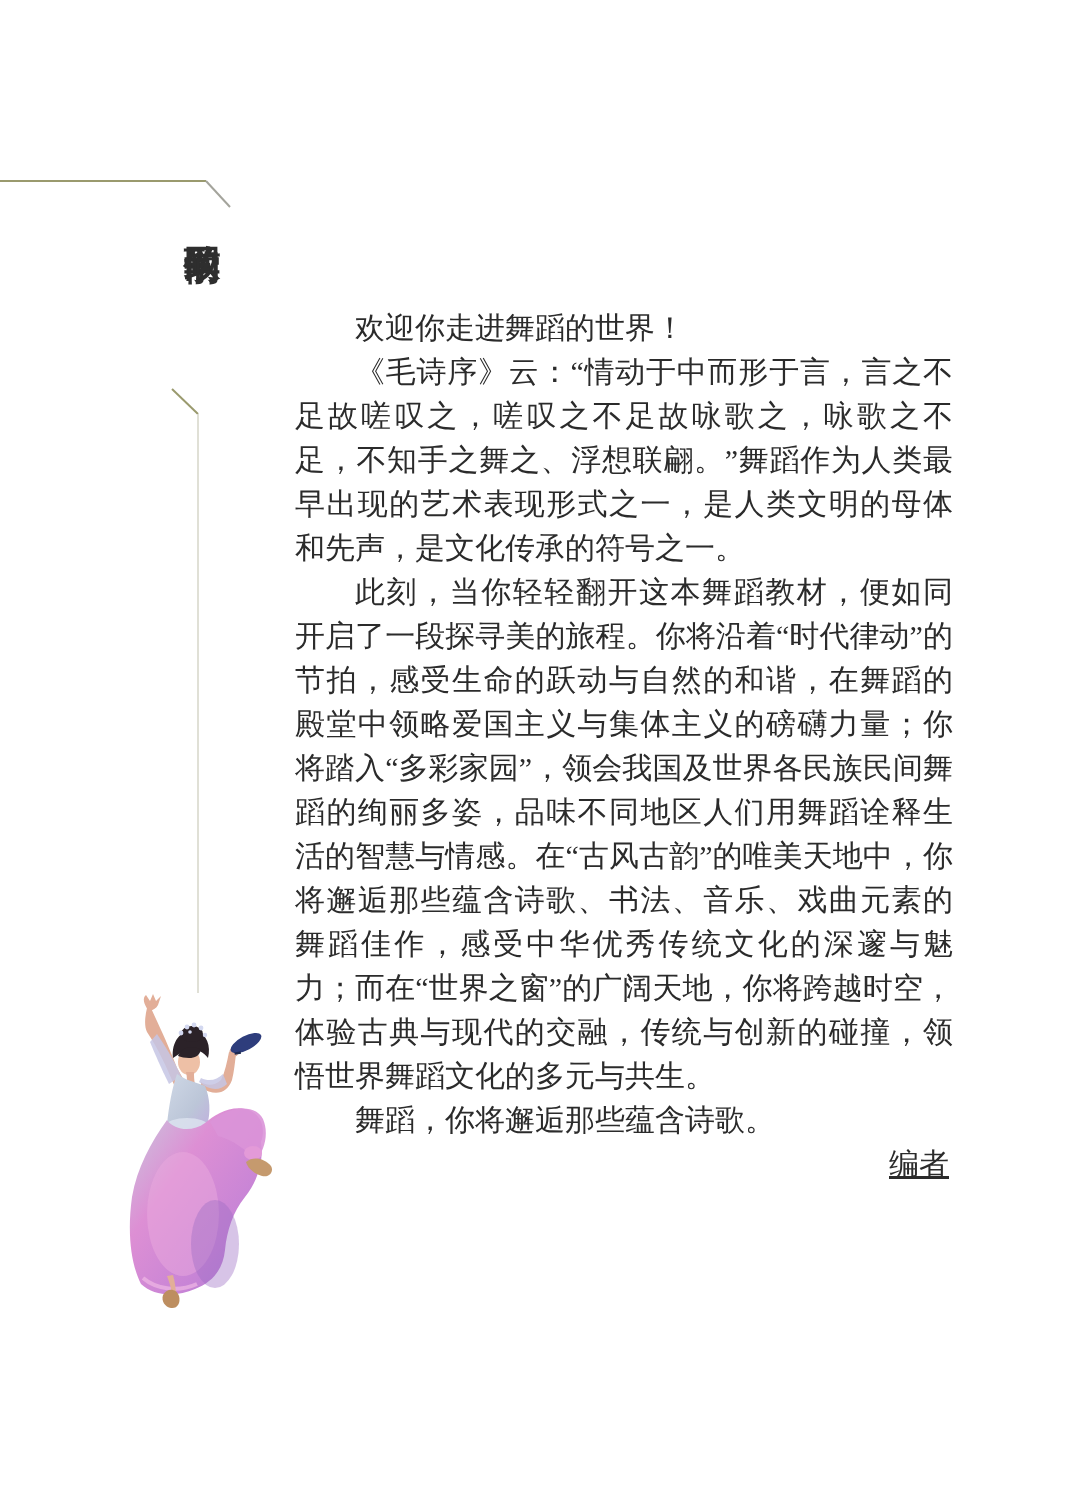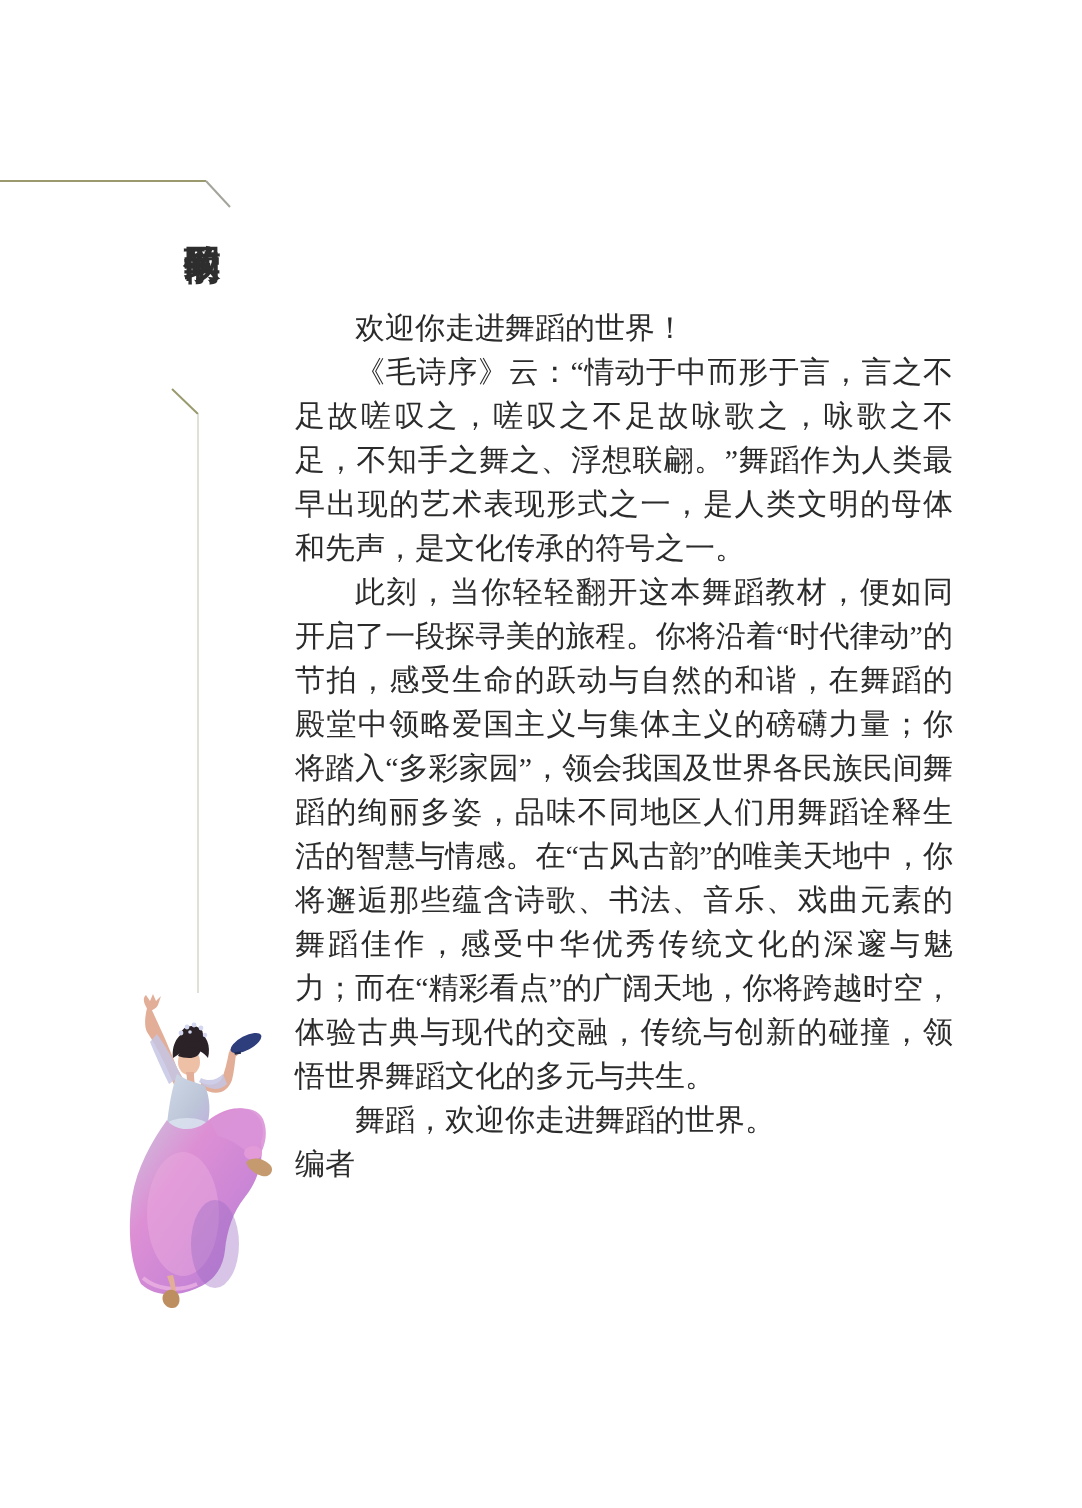--- a/index.html
+++ b/index.html
@@ -38,21 +38,23 @@
     text-align:justify;
     text-justify:inter-ideograph;
     word-break:break-all;
   }
   .bodytext p{
     margin:0;
     text-indent:2em;
   }
   .bodytext p.sig{
     text-indent:0;
+    text-align:right;
     padding-right:4px;
+    text-decoration:underline;
   }
   .dancer{
     position:absolute;
     left:115px;top:992px;
     width:180px;height:330px;
   }
 </style>
 </head>
 <body>
 
@@ -63,22 +65,22 @@
     <line x1="206" y1="181" x2="230" y2="207" stroke="var(--rule-gray)" stroke-width="2"></line>
     <line x1="172" y1="389" x2="198" y2="414" stroke="var(--rule-olive)" stroke-width="2"></line>
     <line x1="198" y1="414" x2="198" y2="993" stroke="var(--rule-light)" stroke-width="1.6"></line>
   </svg>
 
   <div class="vtitle">致同学们</div>
 
   <div class="bodytext">
     <p>欢迎你走进舞蹈的世界！</p>
     <p>《毛诗序》云：“情动于中而形于言，言之不足故嗟叹之，嗟叹之不足故咏歌之，咏歌之不足，不知手之舞之、浮想联翩。”舞蹈作为人类最早出现的艺术表现形式之一，是人类文明的母体和先声，是文化传承的符号之一。</p>
-    <p>此刻，当你轻轻翻开这本舞蹈教材，便如同开启了一段探寻美的旅程。你将沿着“时代律动”的节拍，感受生命的跃动与自然的和谐，在舞蹈的殿堂中领略爱国主义与集体主义的磅礴力量；你将踏入“多彩家园”，领会我国及世界各民族民间舞蹈的绚丽多姿，品味不同地区人们用舞蹈诠释生活的智慧与情感。在“古风古韵”的唯美天地中，你将邂逅那些蕴含诗歌、书法、音乐、戏曲元素的舞蹈佳作，感受中华优秀传统文化的深邃与魅力；而在“精彩看点”的广阔天地，你将跨越时空，体验古典与现代的交融，传统与创新的碰撞，领悟世界舞蹈文化的多元与共生。</p>
-    <p>舞蹈，欢迎你走进舞蹈的世界。</p>
+    <p>此刻，当你轻轻翻开这本舞蹈教材，便如同开启了一段探寻美的旅程。你将沿着“时代律动”的节拍，感受生命的跃动与自然的和谐，在舞蹈的殿堂中领略爱国主义与集体主义的磅礴力量；你将踏入“多彩家园”，领会我国及世界各民族民间舞蹈的绚丽多姿，品味不同地区人们用舞蹈诠释生活的智慧与情感。在“古风古韵”的唯美天地中，你将邂逅那些蕴含诗歌、书法、音乐、戏曲元素的舞蹈佳作，感受中华优秀传统文化的深邃与魅力；而在“世界之窗”的广阔天地，你将跨越时空，体验古典与现代的交融，传统与创新的碰撞，领悟世界舞蹈文化的多元与共生。</p>
+    <p>舞蹈，你将邂逅那些蕴含诗歌。</p>
     <p class="sig">编者</p>
   </div>
 
   <svg class="dancer" viewBox="0 0 180 330" aria-hidden="true">
     <defs>
       <linearGradient id="skirtG" x1="0" y1="0" x2="1" y2="1">
         <stop offset="0" stop-color="#c8cade"></stop>
         <stop offset="0.35" stop-color="#dd8fd4"></stop>
         <stop offset="0.7" stop-color="#c784d6"></stop>
         <stop offset="1" stop-color="#a87fd0"></stop>

